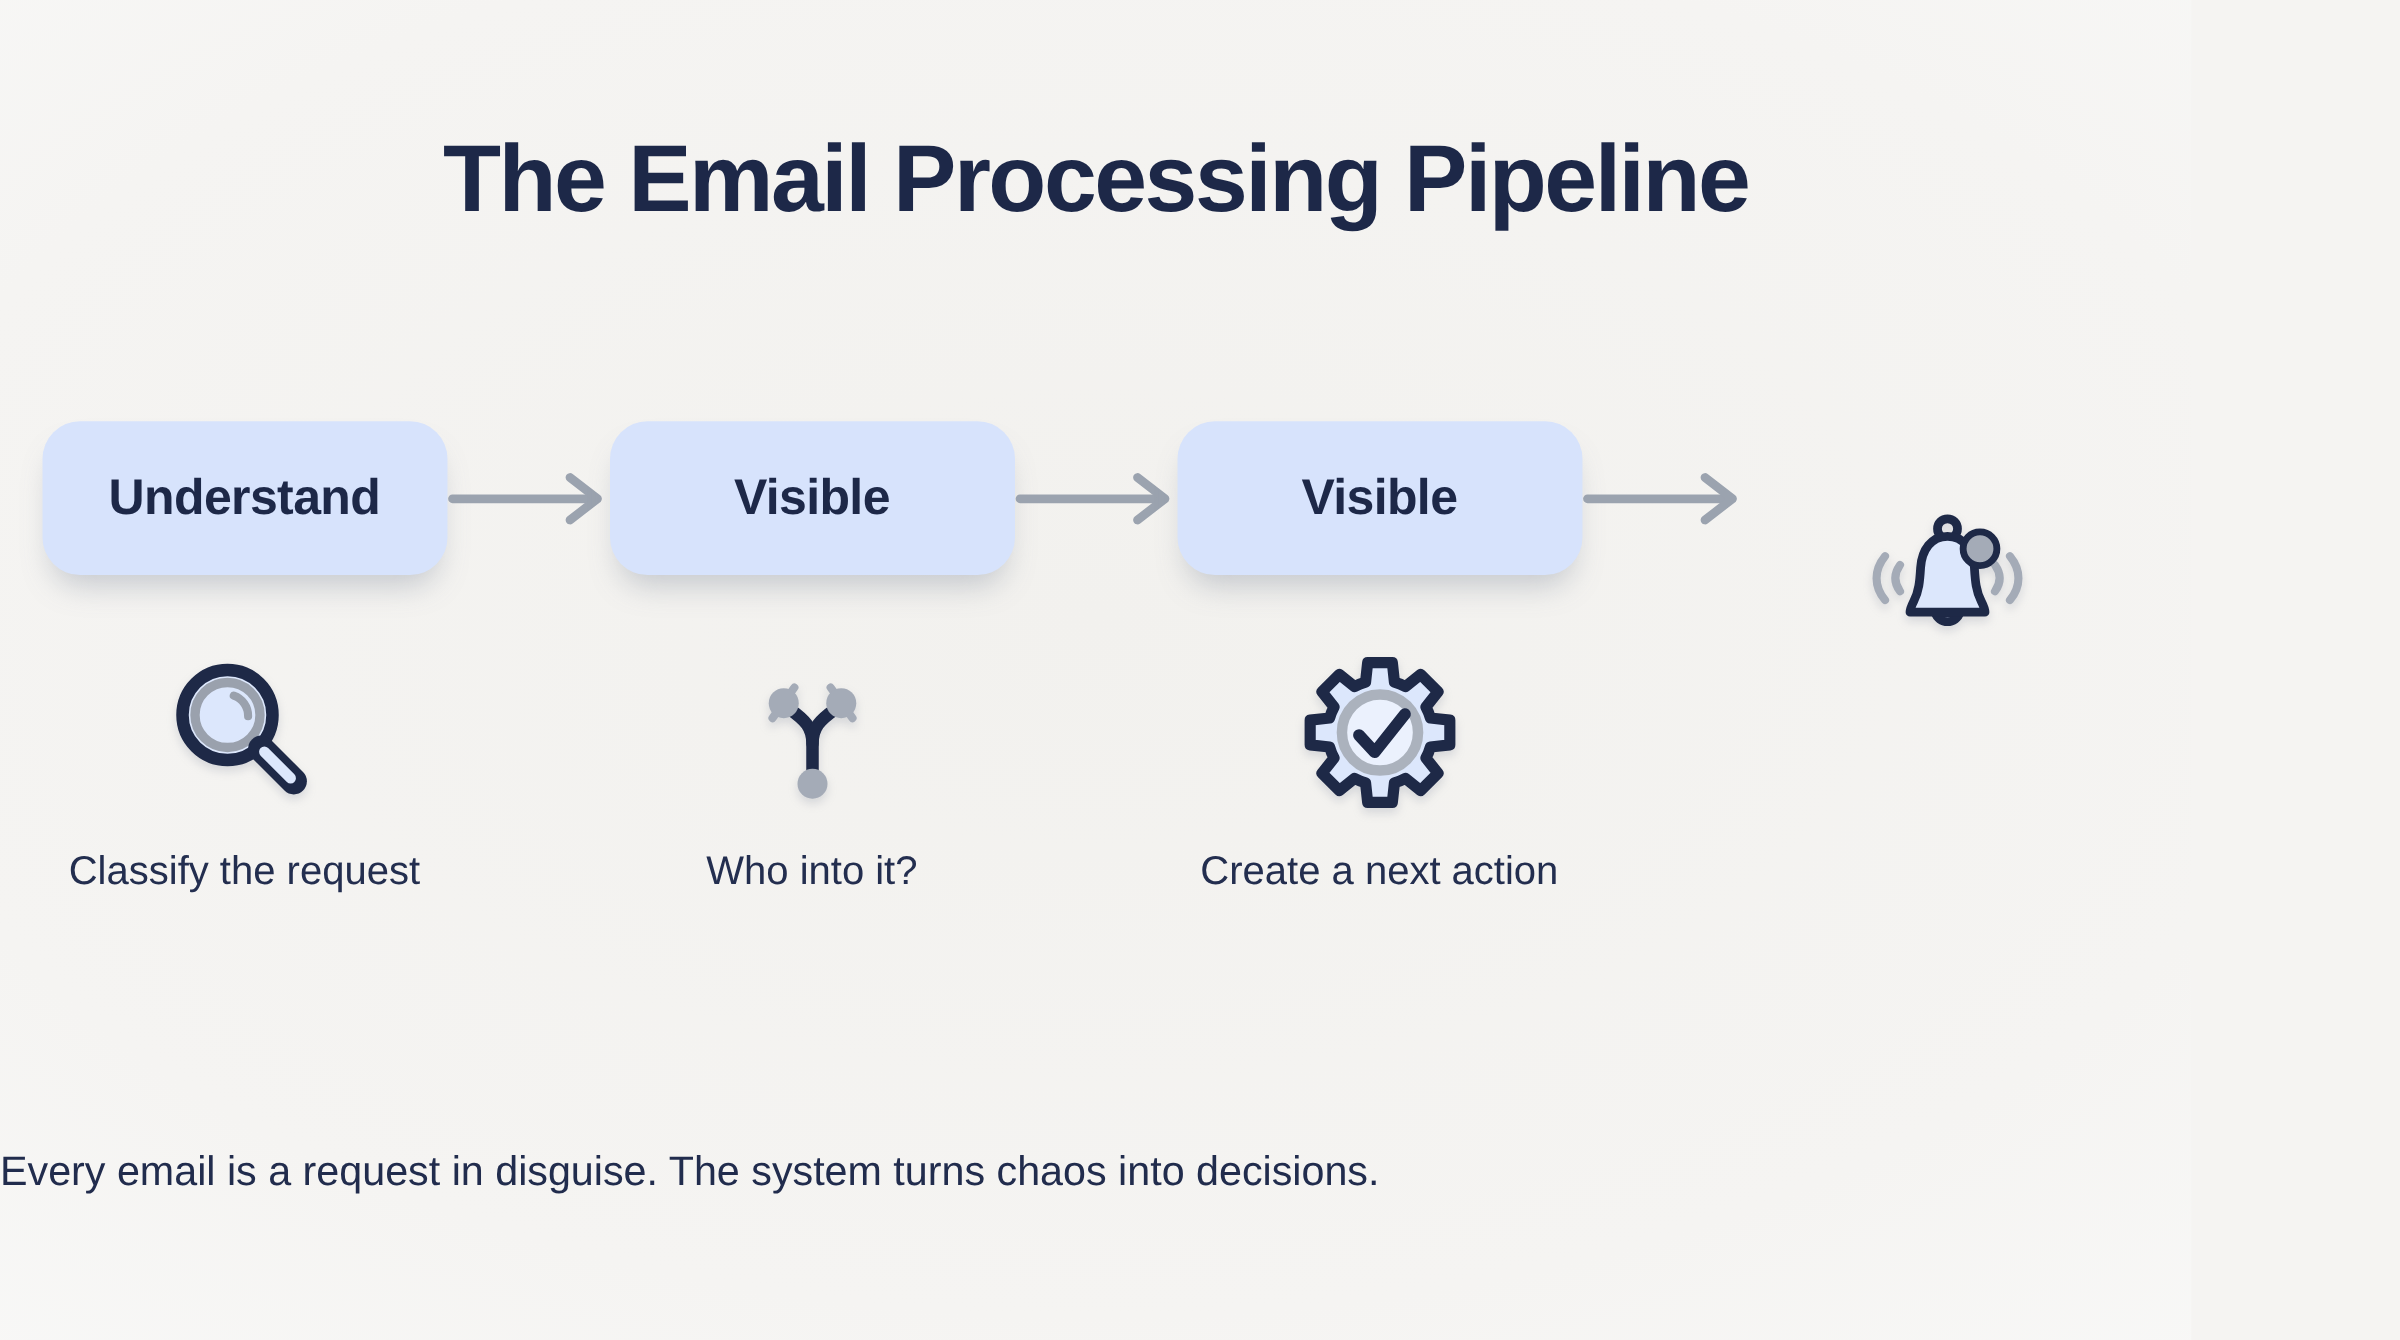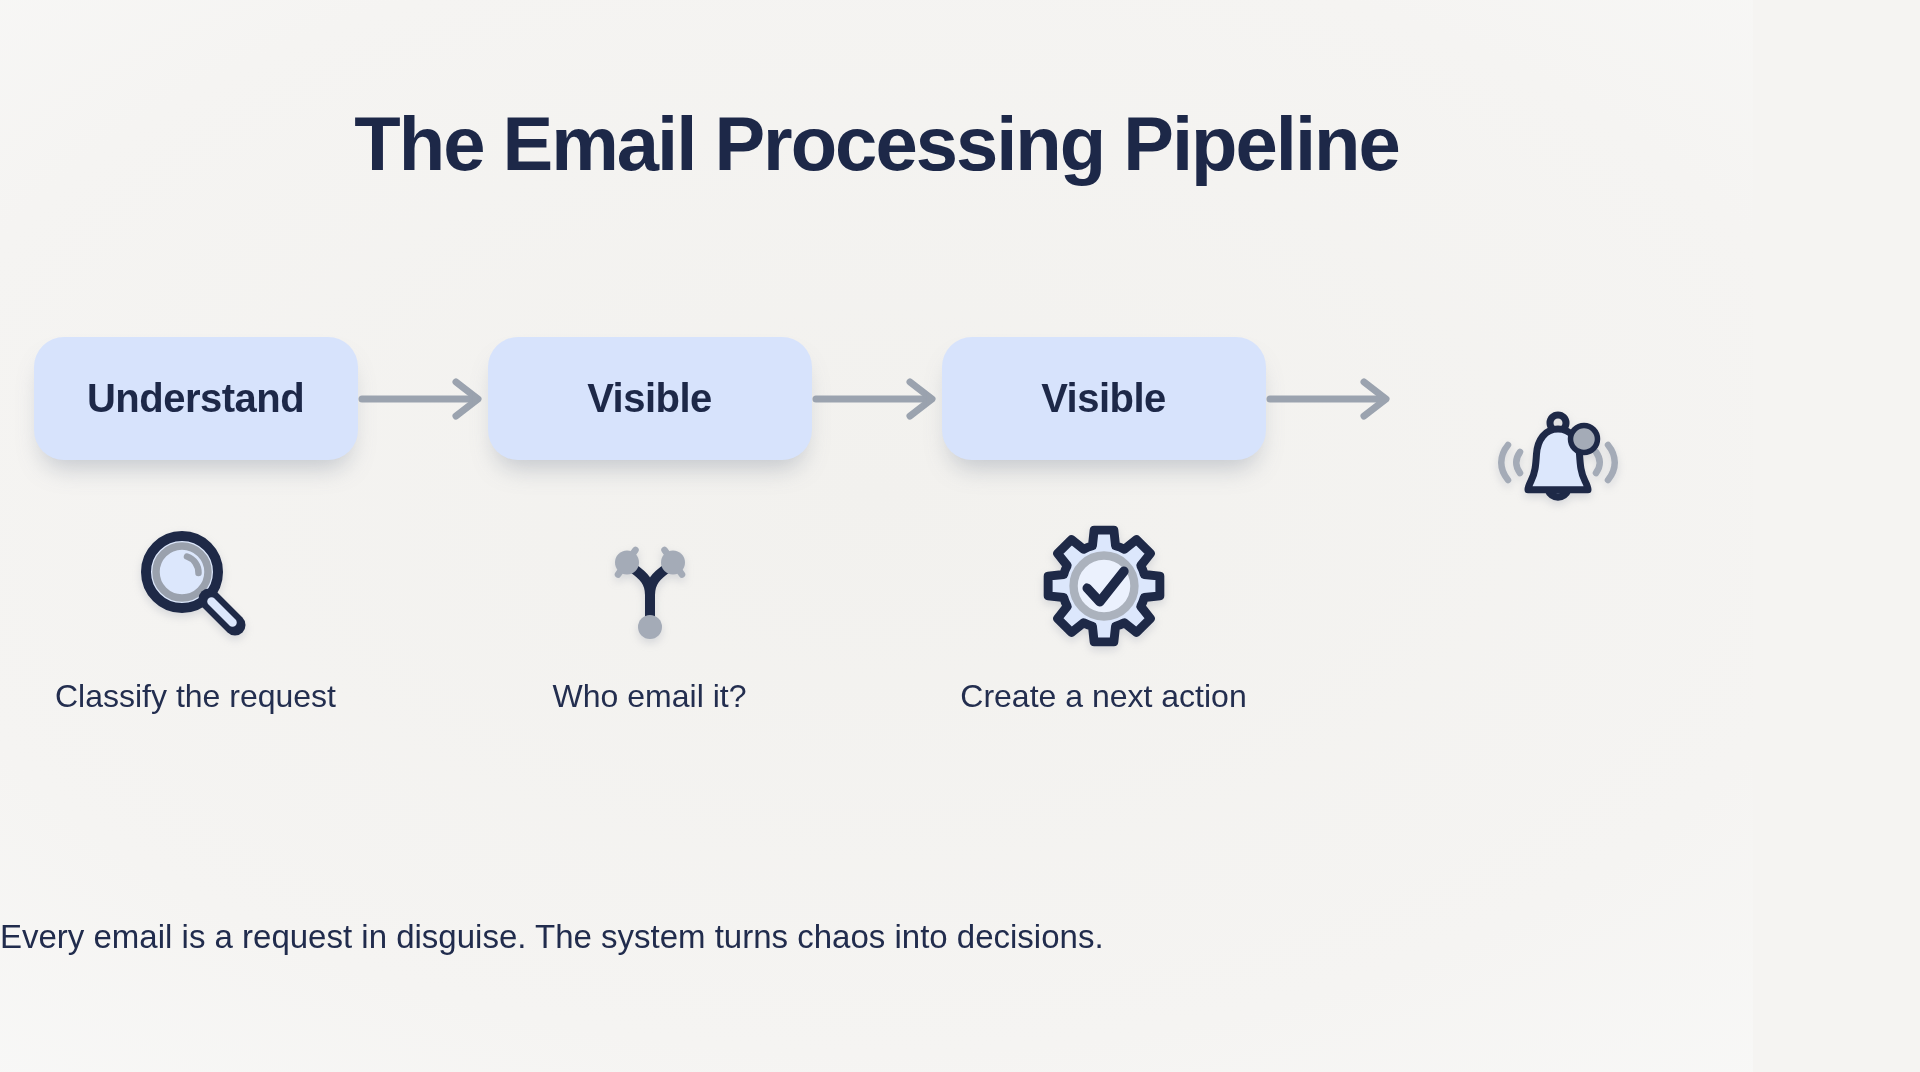--- a/index.html
+++ b/index.html
@@ -89,21 +89,21 @@
         <svg width="126" height="126" viewBox="0 0 126 126">
           <line x1="48.5" y1="27" x2="31" y2="51.5" stroke="#a4abb7" stroke-width="6.5" stroke-linecap="round"></line>
           <line x1="77.5" y1="27" x2="95" y2="51.5" stroke="#a4abb7" stroke-width="6.5" stroke-linecap="round"></line>
           <path d="M45 44.5 C57 53 63 59 63 72 L63 100" fill="none" stroke="#1e2947" stroke-width="10" stroke-linecap="round"></path>
           <path d="M81 44.5 C69 53 63 59 63 72" fill="none" stroke="#1e2947" stroke-width="10" stroke-linecap="round"></path>
           <circle cx="40" cy="39.5" r="12" fill="#a4abb7"></circle>
           <circle cx="86" cy="39.5" r="12" fill="#a4abb7"></circle>
           <circle cx="63" cy="104" r="12" fill="#a4abb7"></circle>
         </svg>
       </div>
-      <div class="caption">Who email it?</div>
+      <div class="caption">Who into it?</div>
     </div>
 
     <div class="arrow-cell">
       <svg width="130" height="48" viewBox="0 0 130 48">
         <line x1="4" y1="24" x2="112" y2="24" stroke="#9ba3af" stroke-width="7" stroke-linecap="round"></line>
         <path d="M98 7 L120 24 L98 41" fill="none" stroke="#9ba3af" stroke-width="7" stroke-linecap="round" stroke-linejoin="round"></path>
       </svg>
     </div>
 
     <div class="stage">

